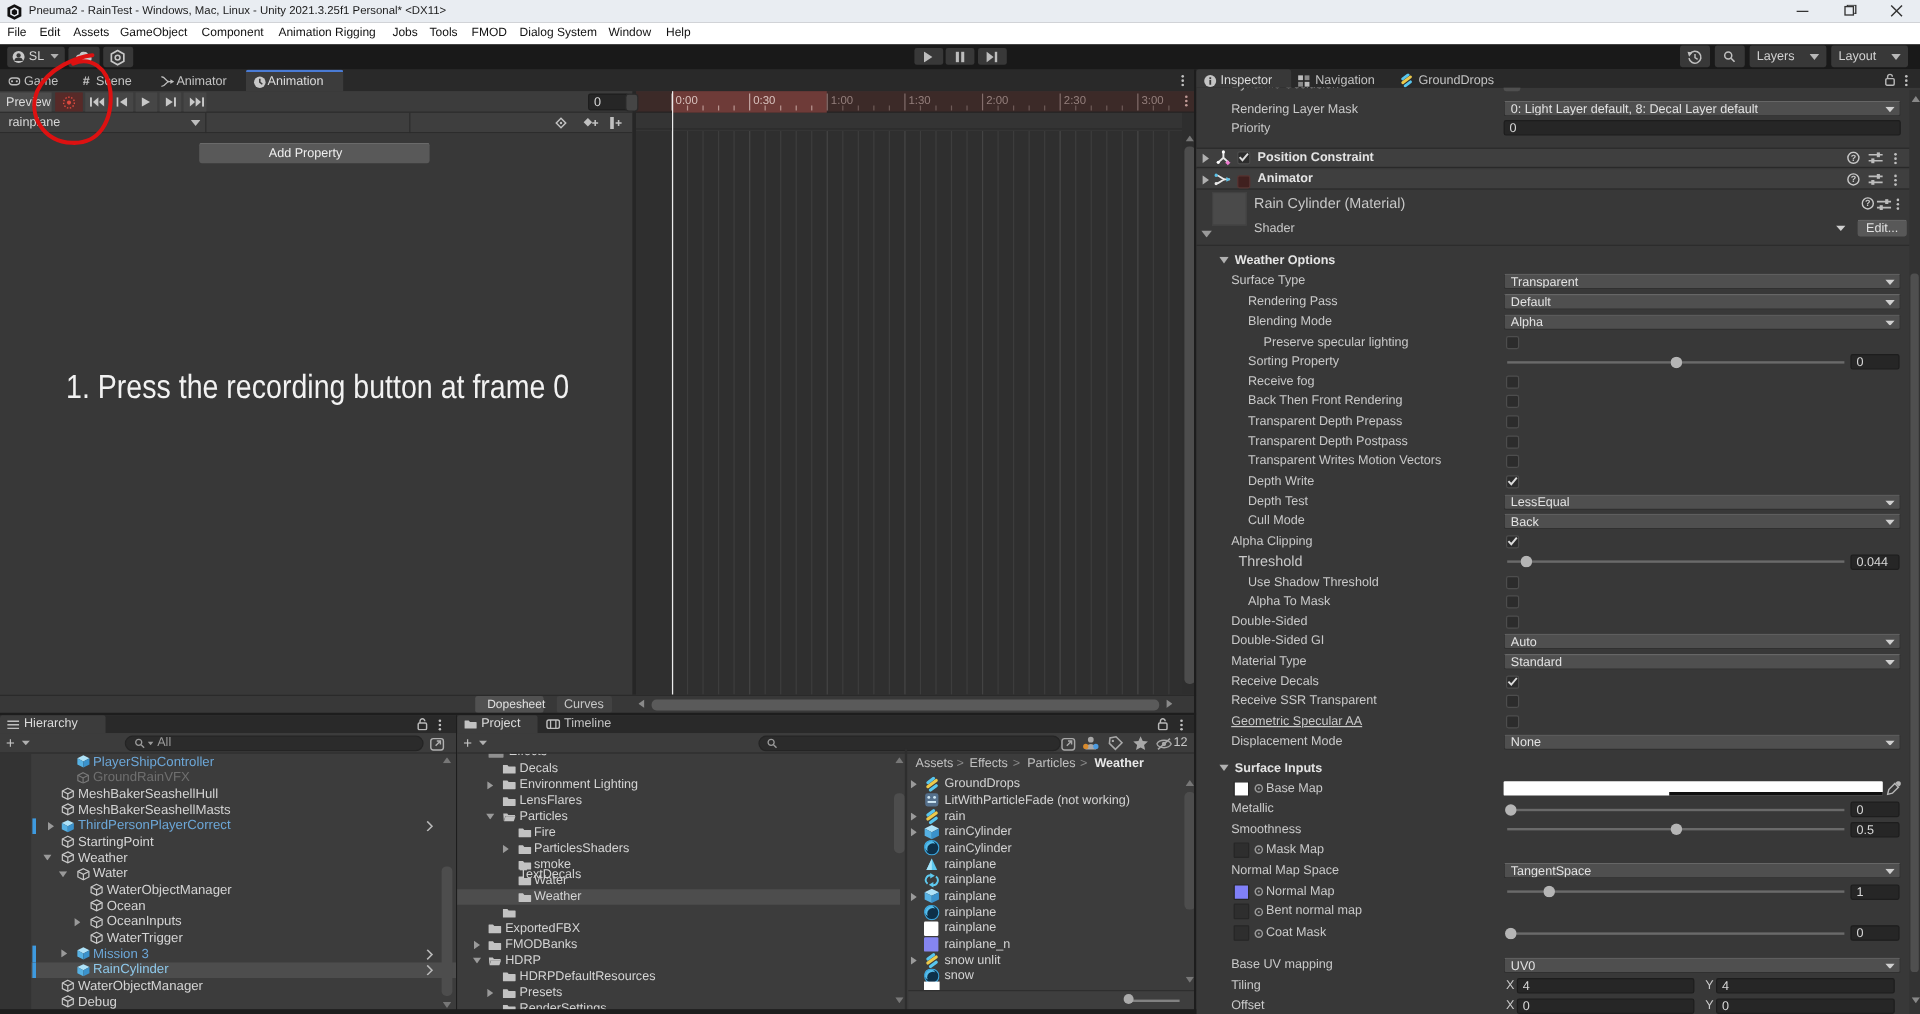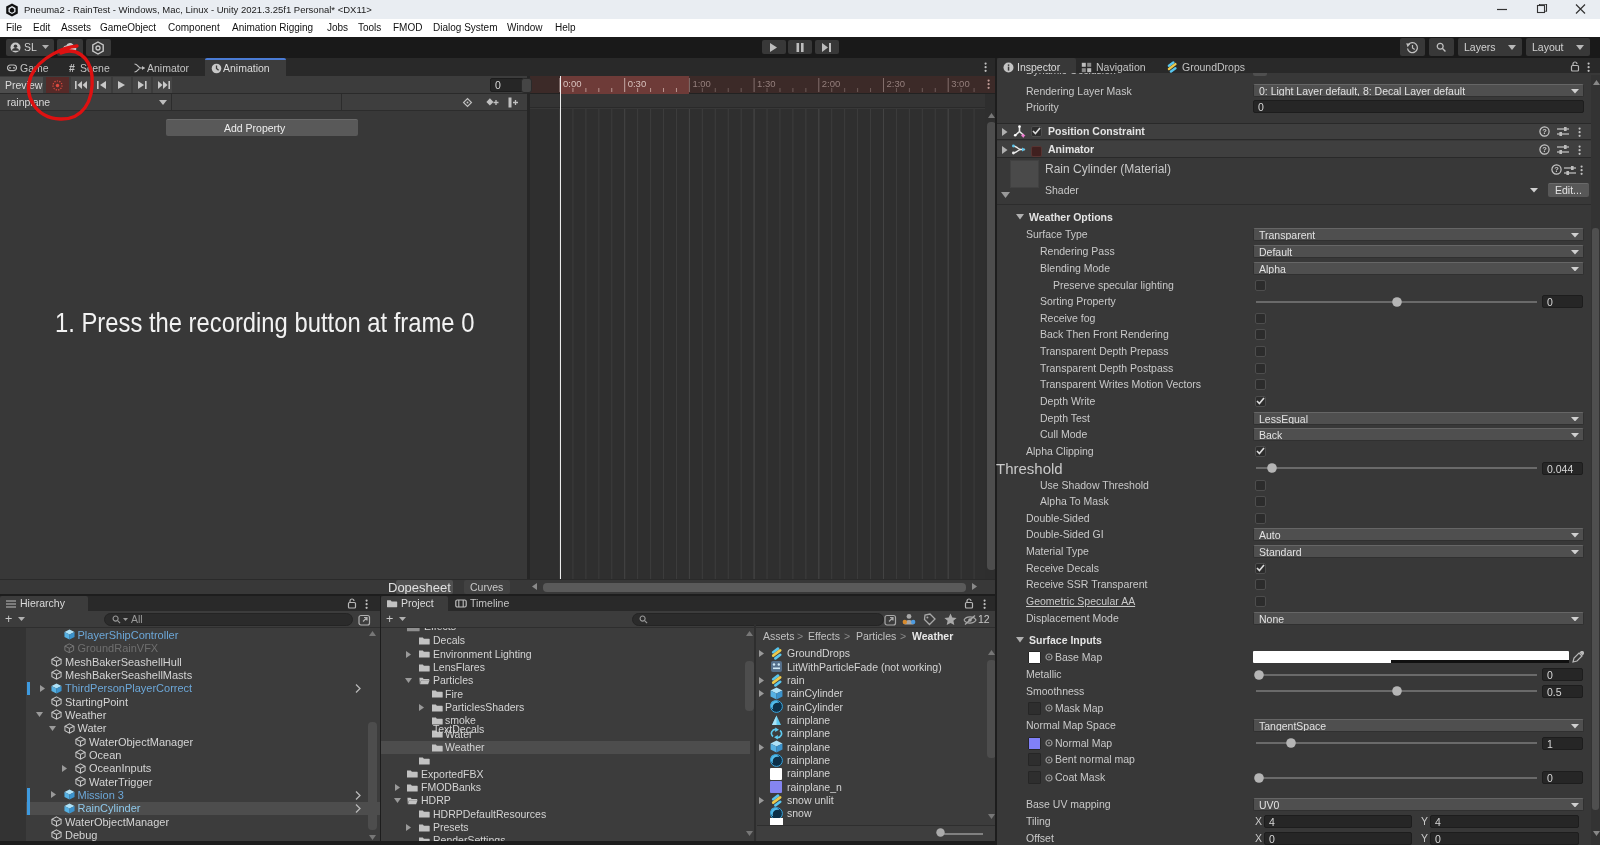--- a/index.html
+++ b/index.html
@@ -268,21 +268,21 @@
       <line x1="418.2000000000003" y1="0" x2="418.2000000000003" y2="470" stroke="#434343" stroke-width="1"></line>
     </svg>
 <div class="ab" style="left:560px;top:76px;width:1px;height:503px;background:#ececec;"></div>
 <div class="ab" style="left:985px;top:94px;width:12px;height:485px;background:#2e2e2e;"></div>
 <svg class="ab" style="left:988px;top:113px" width="7" height="5">
       <polygon points="0,5 7,5 3.5,0" fill="#777"></polygon>
     </svg>
 <div class="ab" style="left:986.5px;top:122px;width:9px;height:448px;background:#4d4d4d;border-radius:4px;"></div>
 <div class="ab" style="left:0px;top:579px;width:997px;height:16px;background:#383838;border-top:1px solid #2a2a2a;"></div>
 <div class="ab" style="left:396px;top:580px;width:57px;height:14px;background:#515151;border-radius:2px;"></div>
-<div class="ab t" style="left:388px;top:577.0px;font-size:13px;color:#e0e0e0;line-height:21.0px;height:21.0px;">Dopesheet</div>
+<div class="ab t" style="left:406px;top:577.0px;font-size:10px;color:#e0e0e0;line-height:21.0px;height:21.0px;">Dopesheet</div>
 <div class="ab" style="left:464px;top:580px;width:46px;height:14px;background:#424242;border-radius:2px;"></div>
 <div class="ab t" style="left:470px;top:577.0px;font-size:10.5px;color:#c8c8c8;line-height:21.0px;height:21.0px;">Curves</div>
 <svg class="ab" style="left:532px;top:583px" width="5" height="7">
       <polygon points="5,0 5,7 0,3.5" fill="#8a8a8a"></polygon>
     </svg>
 <div class="ab" style="left:543px;top:583px;width:423px;height:9px;background:#5a5a5a;border-radius:4px;"></div>
 <svg class="ab" style="left:972px;top:583px" width="5" height="7">
       <polygon points="0,0 5,3.5 0,7" fill="#8a8a8a"></polygon>
     </svg>
 <div class="ab t" style="left:55px;top:295px;font-size:28px;color:#f2f2f2;line-height:56px;height:56px;transform:scaleX(0.85);transform-origin:left center;">1. Press the recording button at frame 0</div>
@@ -911,21 +911,21 @@
 <div class="ab t" style="left:1040px;top:424.0px;font-size:10.5px;color:#c9c9c9;line-height:21.0px;height:21.0px;">Cull Mode</div>
 <div class="ab dd" style="left:1253px;top:428.0px;width:331px;height:13px;">Back</div>
 <svg class="ab" style="left:1571px;top:433.0px" width="8" height="4.5">
       <polygon points="0,0 8,0 4.0,4.5" fill="#d0d0d0"></polygon>
     </svg>
 <div class="ab t" style="left:1026px;top:440.7px;font-size:10.5px;color:#c9c9c9;line-height:21.0px;height:21.0px;">Alpha Clipping</div>
 <div class="ab" style="left:1255px;top:445.7px;width:11px;height:11px;background:#2c2c2c;border:1px solid #4d4d4d;border-radius:2px;"></div>
 <svg class="ab" style="left:1256.4px;top:447.0px" width="9" height="8">
       <path d="M1 4 L3.4 6.5 L8 1" fill="none" stroke="#dcdcdc" stroke-width="1.6"></path>
     </svg>
-<div class="ab t" style="left:996px;top:457.5px;font-size:15px;color:#c9c9c9;line-height:21.0px;height:21.0px;">Threshold</div>
+<div class="ab t" style="left:1032px;top:457.5px;font-size:12px;color:#c9c9c9;line-height:21.0px;height:21.0px;">Threshold</div>
 <div class="ab" style="left:1256px;top:467.0px;width:281px;height:2px;background:#6a6a6a;"></div>
 <svg class="ab" style="left:1266.5px;top:463.0px" width="10" height="10">
       <circle cx="5" cy="5" r="4.8" fill="#b5b5b5"></circle>
     </svg>
 <div class="ab nf" style="left:1542px;top:461.5px;width:41px;height:13px;">0.044</div>
 <div class="ab t" style="left:1040px;top:474.5px;font-size:10.5px;color:#c9c9c9;line-height:21.0px;height:21.0px;">Use Shadow Threshold</div>
 <div class="ab" style="left:1255px;top:479.5px;width:11px;height:11px;background:#2c2c2c;border:1px solid #4d4d4d;border-radius:2px;"></div>
 <div class="ab t" style="left:1040px;top:491.0px;font-size:10.5px;color:#c9c9c9;line-height:21.0px;height:21.0px;">Alpha To Mask</div>
 <div class="ab" style="left:1255px;top:496.0px;width:11px;height:11px;background:#2c2c2c;border:1px solid #4d4d4d;border-radius:2px;"></div>
 <div class="ab t" style="left:1026px;top:507.79999999999995px;font-size:10.5px;color:#c9c9c9;line-height:21.0px;height:21.0px;">Double-Sided</div>

